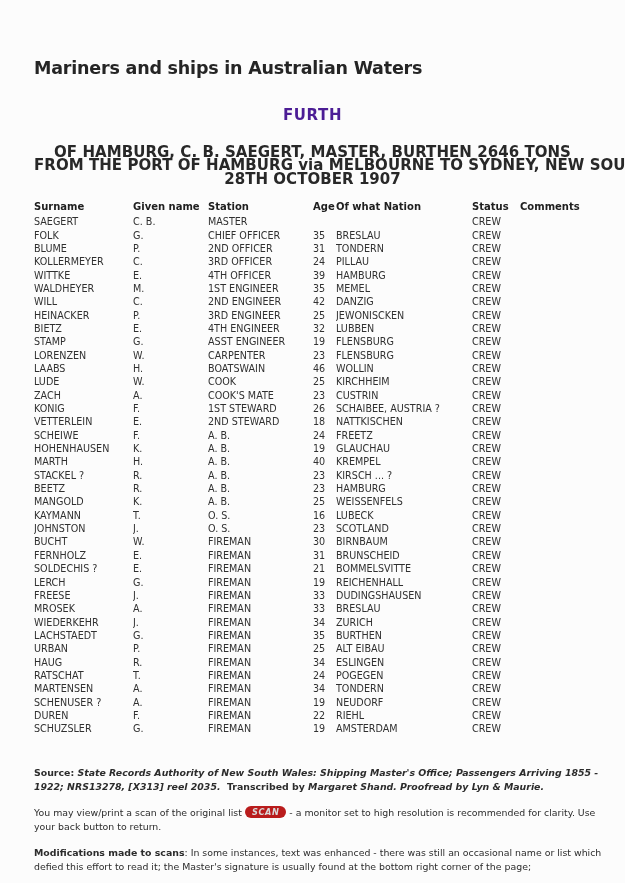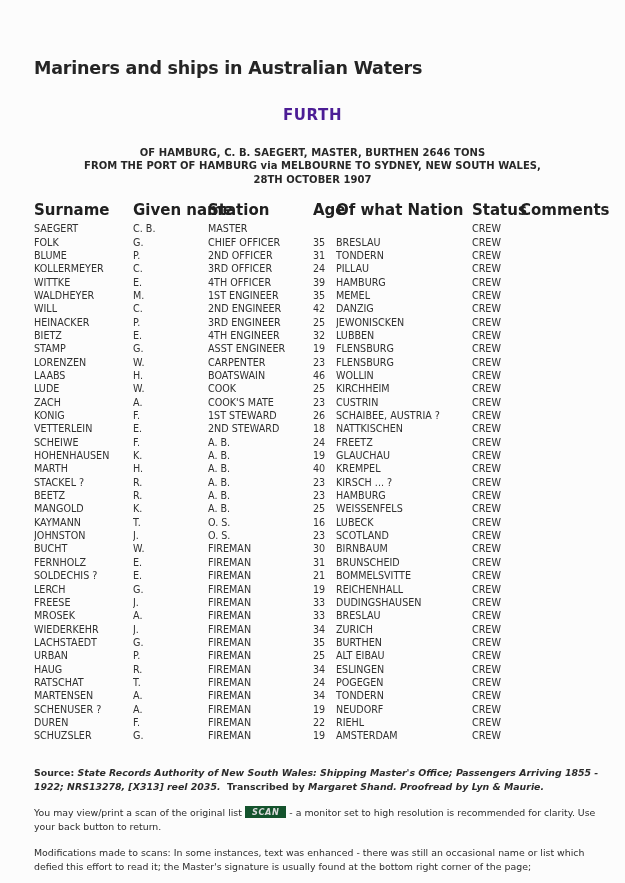--- a/index.html
+++ b/index.html
@@ -40,42 +40,42 @@
     font-size: 15px;
     font-weight: bold;
     text-align: center;
     letter-spacing: 0.6px;
     color: #4c1d95;
   }
   .voyage {
     margin: 0;
     padding-top: 22px;
     text-align: center;
-    font-size: 10px;
+    font-size: 15px;
     font-weight: bold;
     line-height: 13.4px;
     letter-spacing: 0.05px;
     color: #282828;
   }
   .voyage div { white-space: nowrap; }
 
   
   .crew-table {
     margin-top: 15px;
     width: 557px;
     border-collapse: collapse;
     table-layout: fixed;
     font-size: 9.6px;
     color: #303030;
   }
   .crew-table th {
     font-weight: bold;
     text-align: left;
     padding: 0 0 3px 0;
-    font-size: 15px;
+    font-size: 10px;
     color: #202020;
     vertical-align: bottom;
     white-space: nowrap;
   }
   .crew-table td {
     padding: 0;
     height: 13.35px;
     line-height: 13.35px;
     vertical-align: top;
     white-space: nowrap;
@@ -106,31 +106,32 @@
     font-weight: bold;
   }
   .source-block .lbl {
     font-style: normal;
   }
   .footer-para {
     margin-top: 13px;
   }
   .scan-chip {
     display: inline-block;
-    background: #14532d;
+    background: #b91c1c;
     color: #d9d9d9;
     font-size: 8.2px;
     font-weight: bold;
     font-style: italic;
     letter-spacing: 0.6px;
     padding: 1px 7px 1px 7px;
     vertical-align: 1px;
     line-height: 10px;
-  }
-  .mods-label { font-weight: normal; }
+    border-radius: 6px;
+  }
+  .mods-label { font-weight: bold; }
 </style>
 </head>
 <body>
 
 <div class="page">
 
   <h1 class="main-title">Mariners and ships in Australian Waters</h1>
 
   <h2 class="ship-name">FURTH</h2>
 

